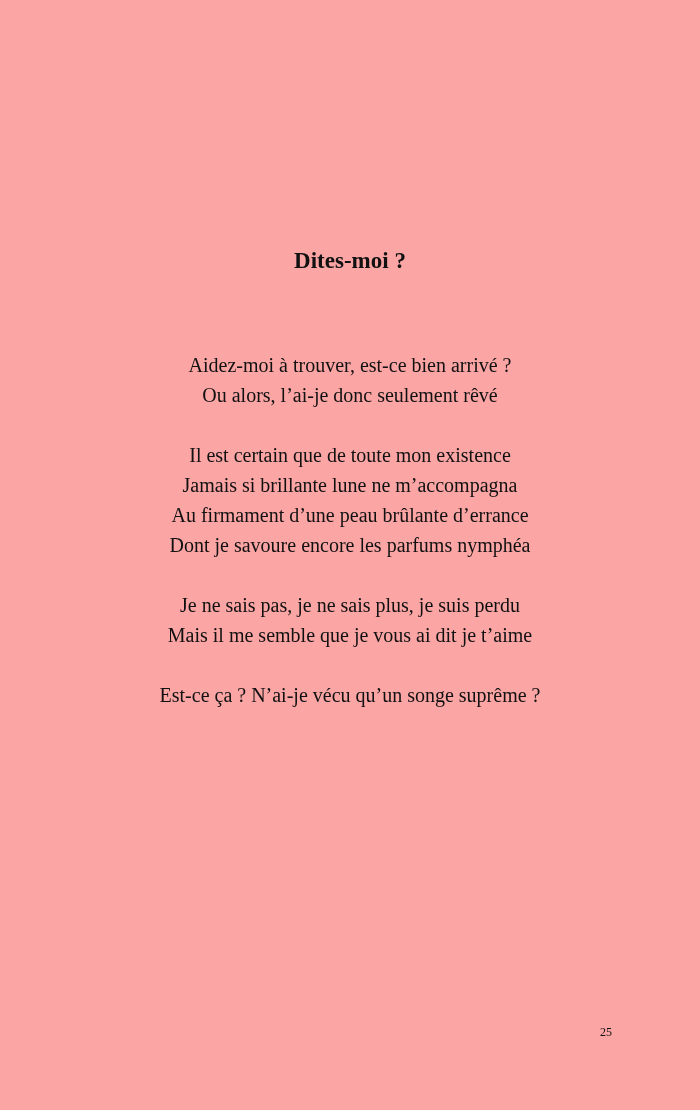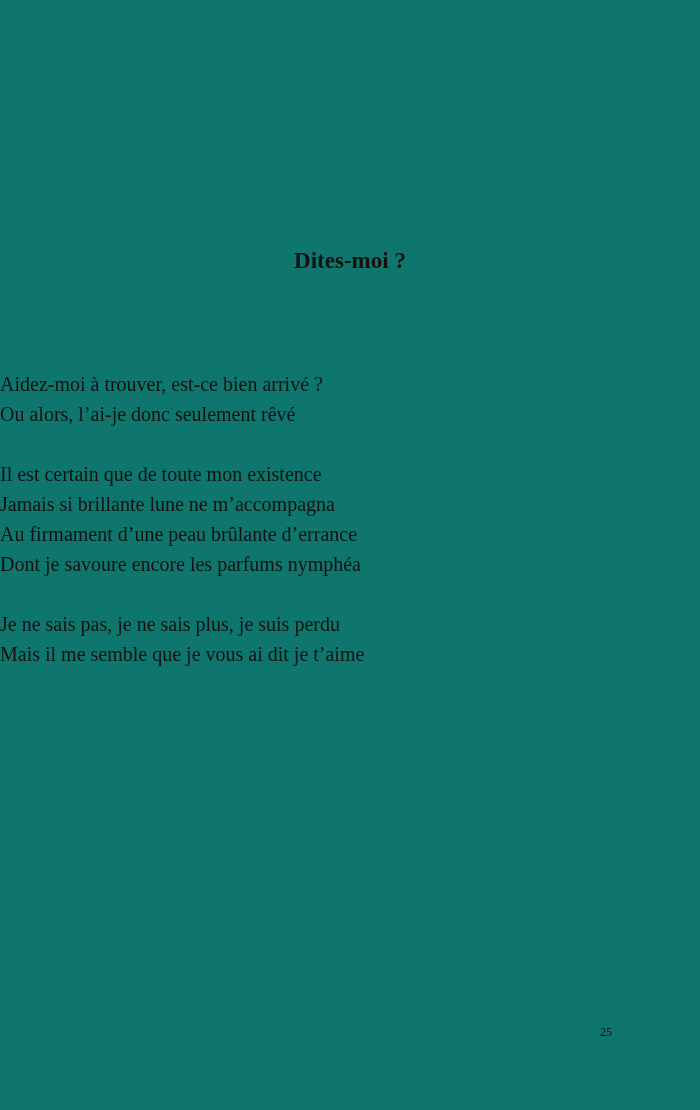--- a/index.html
+++ b/index.html
@@ -13,38 +13,39 @@
       position: relative;
       overflow: hidden;
       font-family: "Liberation Serif", "DejaVu Serif", serif;
       color: #111111;
     }
     .page {
       position: absolute;
       left: 0; top: 0;
       width: 700px;
       height: 1110px;
-      background: #0f766e;
+      background: #fca5a5;
     }
     .title {
       position: absolute;
       top: 246px;
       left: 0;
       width: 700px;
       text-align: center;
       font-weight: bold;
       font-size: 23px;
       line-height: 30px;
       margin: 0;
     }
     .poem {
       position: absolute;
-      top: 369px;
+      top: 350px;
       left: 0;
       width: 700px;
+      text-align: center;
       font-size: 20px;
       line-height: 30px;
     }
     .stanza {
       margin: 0 0 30px 0;
     }
     .line {
       display: block;
       white-space: nowrap;
     }
@@ -71,17 +72,18 @@
       <span class="line">Il est certain que de toute mon existence</span>
       <span class="line">Jamais si brillante lune ne m’accompagna</span>
       <span class="line">Au firmament d’une peau brûlante d’errance</span>
       <span class="line">Dont je savoure encore les parfums nymphéa</span>
     </div>
     <div class="stanza">
       <span class="line">Je ne sais pas, je ne sais plus, je suis perdu</span>
       <span class="line">Mais il me semble que je vous ai dit je t’aime</span>
     </div>
     <div class="stanza">
+      <span class="line">Est-ce ça ? N’ai-je vécu qu’un songe suprême ?</span>
     </div>
   </div>
 
   <div class="page-number">25</div>
 </div>
 
 </body></html>

